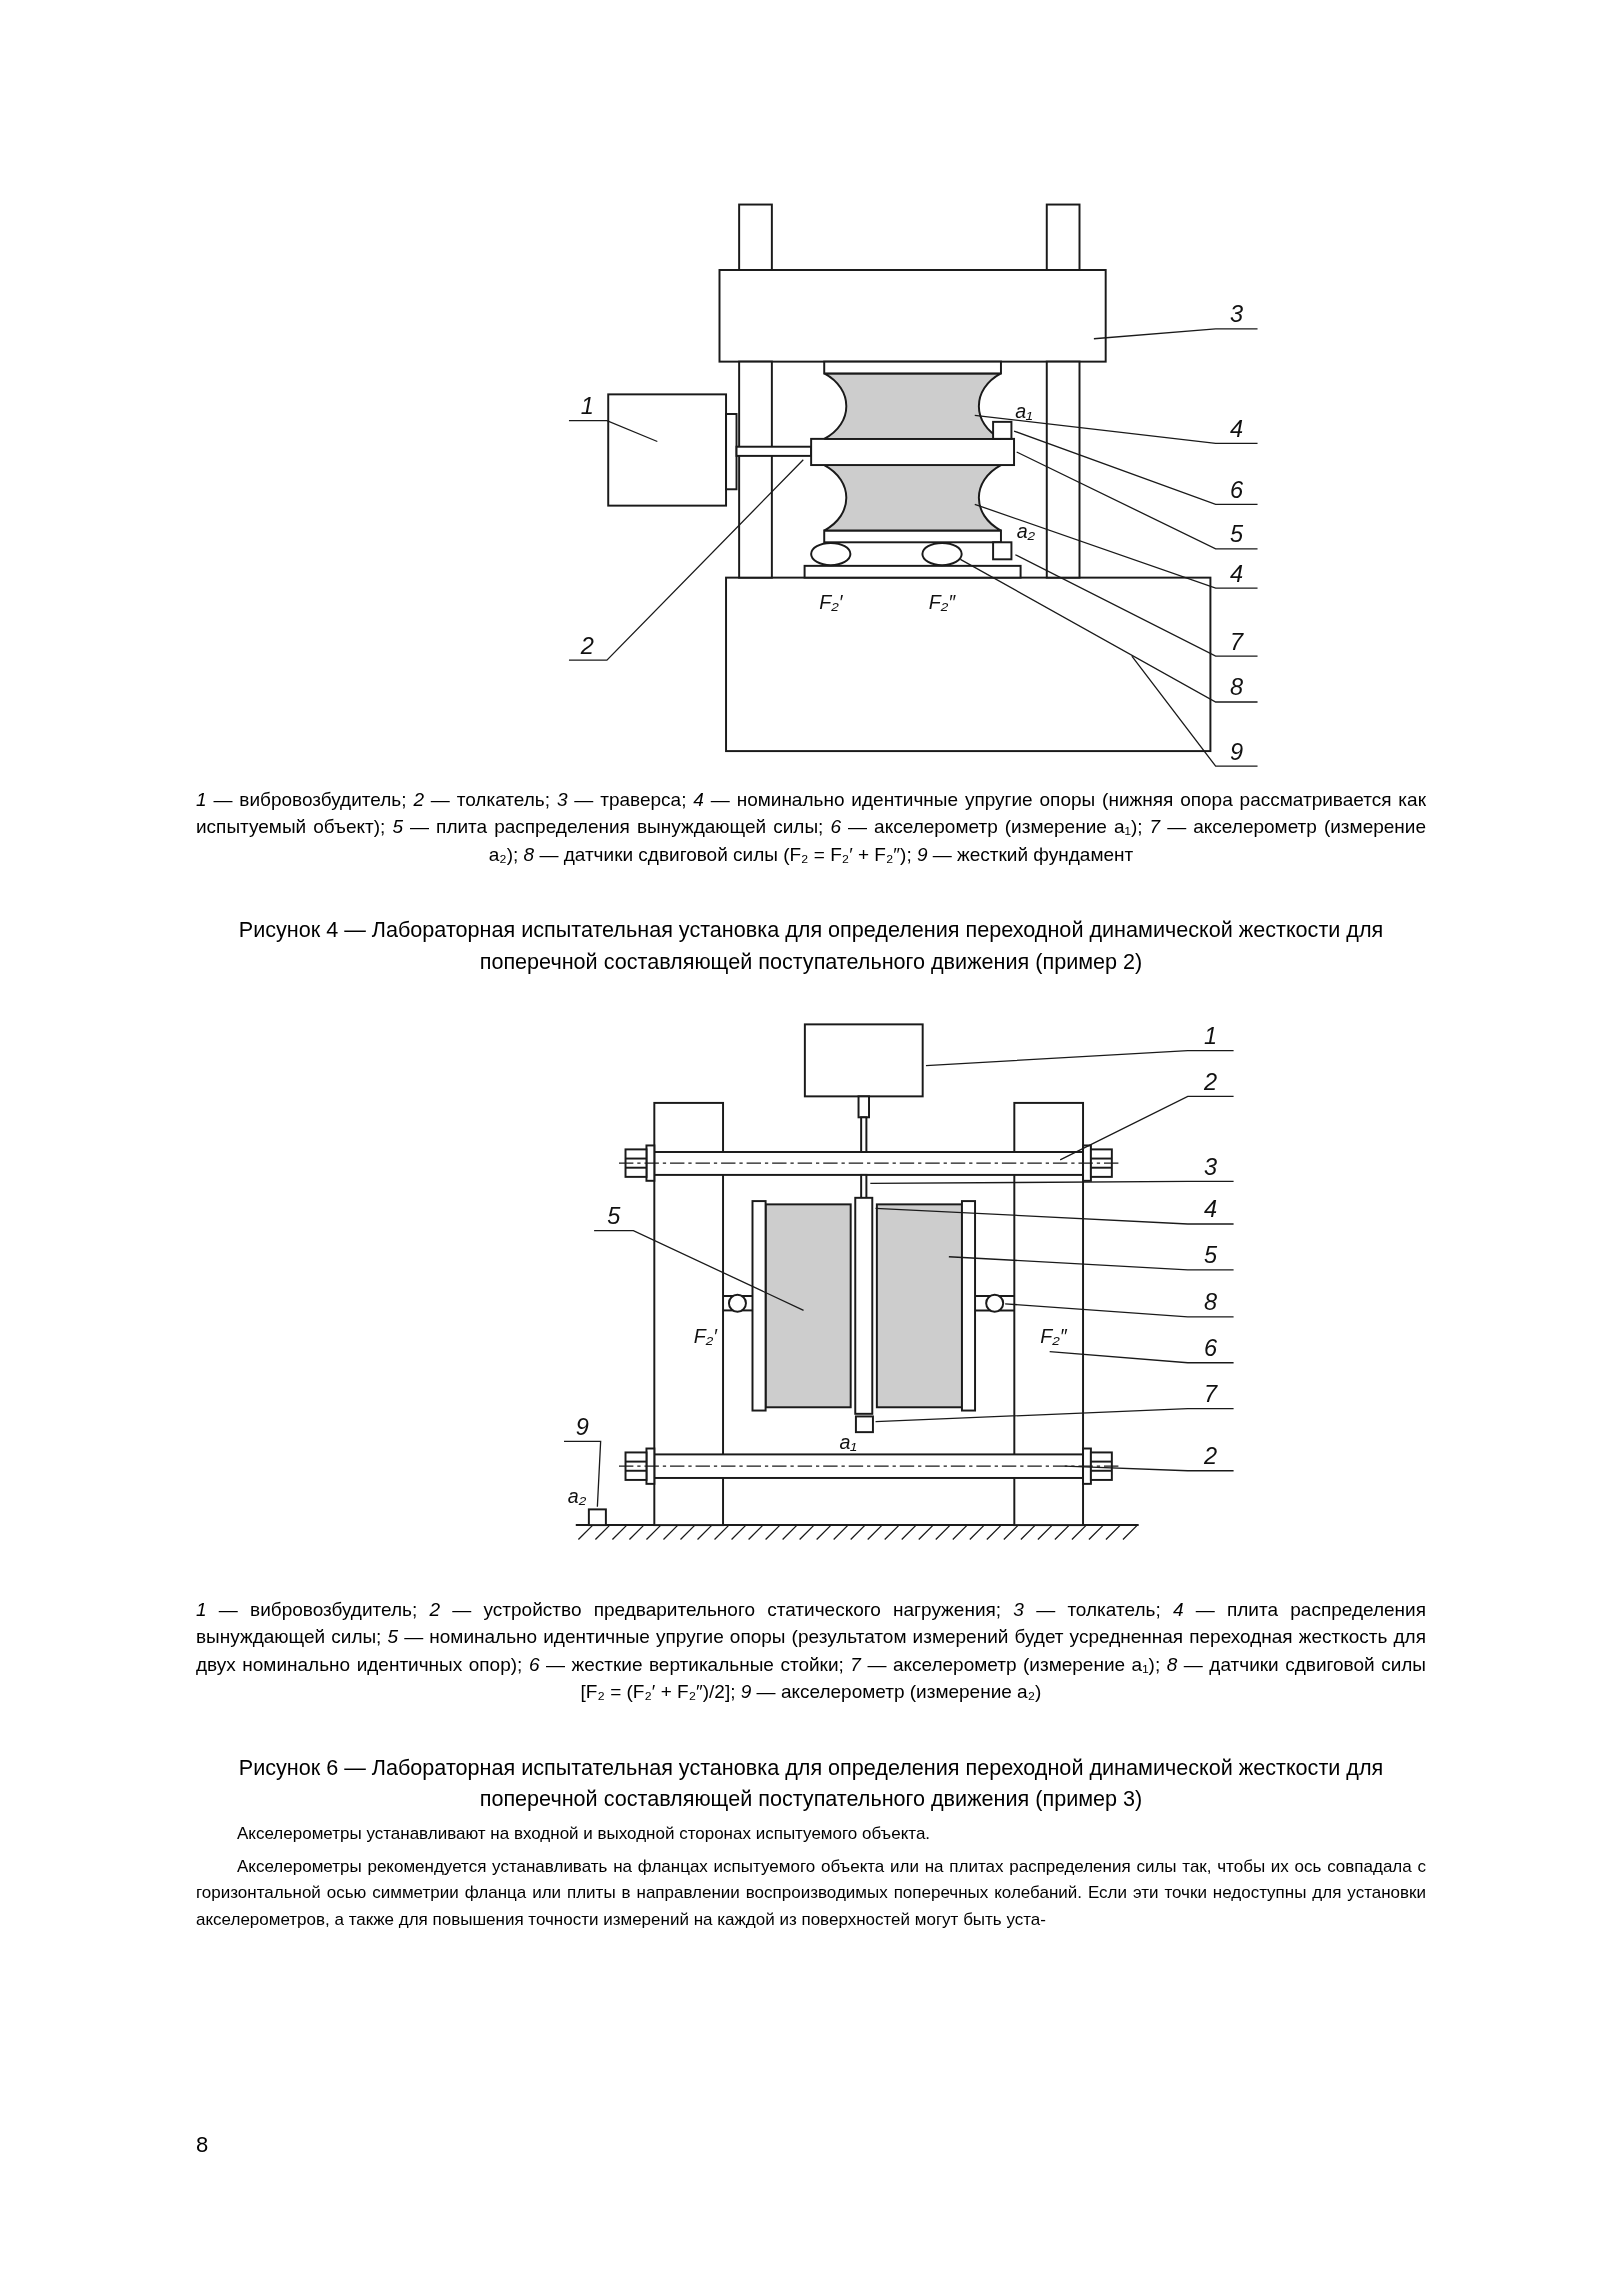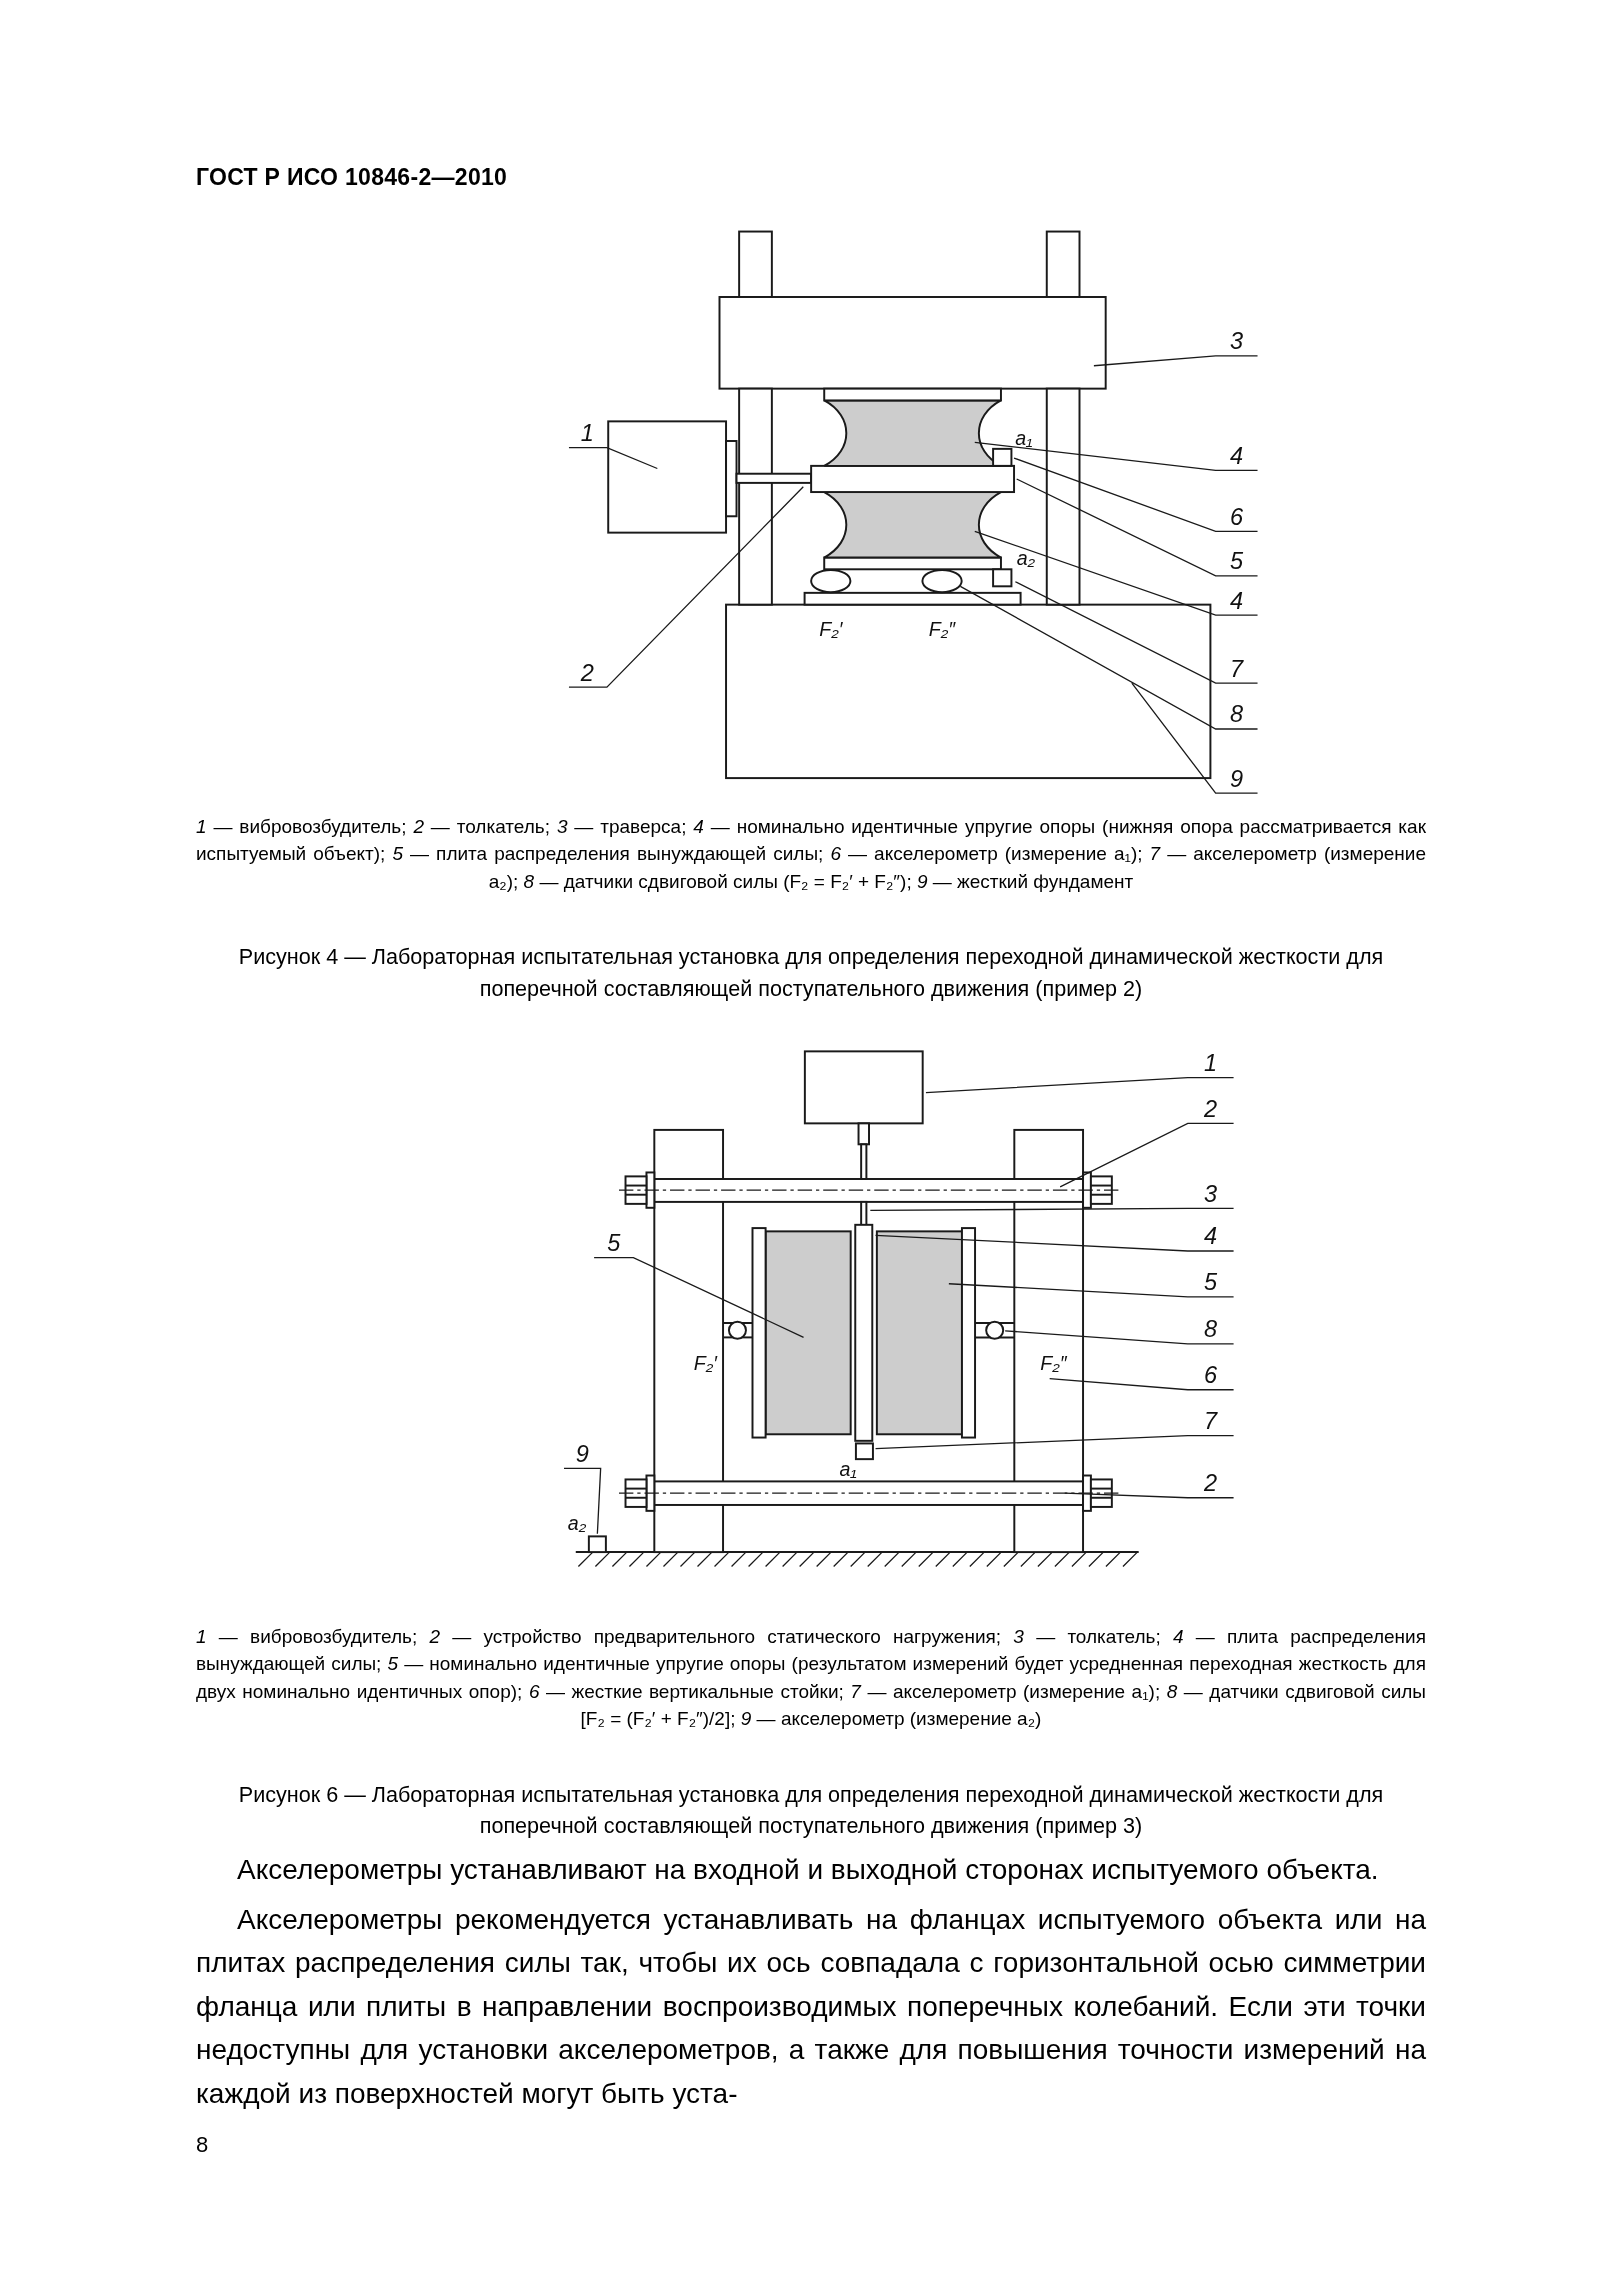--- a/index.html
+++ b/index.html
@@ -5,30 +5,29 @@
   html,body{margin:0;padding:0;background:#9a9a9a;}
   .page{position:relative;width:1623px;height:2295px;background:#ffffff;
         font-family:"Liberation Sans",sans-serif;color:#000;overflow:hidden;}
   .content{position:absolute;left:196px;top:164px;width:1230px;}
   .doc-header{font-size:23px;font-weight:bold;letter-spacing:0.3px;}
   svg.fig{display:block;}
   .legend{font-size:19px;line-height:1.45;text-align:justify;text-align-last:center;margin:11.8px 0 0 0;}
   .legend i{font-style:italic;}
   .caption{font-size:21.6px;line-height:1.45;text-align:center;margin:46px auto 0 auto;max-width:1152px;}
   .sec-heading{font-size:22px;font-weight:bold;margin:51px 0 0 0;text-indent:98px;}
-  p.body{font-size:28px;line-height:1.55;text-align:justify;text-indent:41px;margin:6.5px 0 0 0;}
+  p.body{font-size:17px;line-height:1.55;text-align:justify;text-indent:41px;margin:6.5px 0 0 0;}
   .pagenum{position:absolute;left:196px;top:2132px;font-size:22px;}
 </style>
 </head>
 <body>
 
 <div class="page">
   <div class="content">
 
-    <div class="doc-header">ГОСТ Р ИСО 10846-2—2010</div>
 
     <svg class="fig" viewBox="0 0 1150 880" width="753" height="576" style="margin:34px 0 0 327px">
       <g fill="none" stroke="#1a1a1a" stroke-width="3">
         <rect x="310" y="580" width="740" height="265" fill="#fff"></rect>
         <rect x="330" y="10" width="50" height="100" fill="#fff"></rect>
         <rect x="800" y="10" width="50" height="100" fill="#fff"></rect>
         <rect x="300" y="110" width="590" height="140" fill="#fff"></rect>
         <rect x="330" y="250" width="50" height="330" fill="#fff"></rect>
         <rect x="800" y="250" width="50" height="330" fill="#fff"></rect>
         <rect x="130" y="300" width="180" height="170" fill="#fff"></rect>

